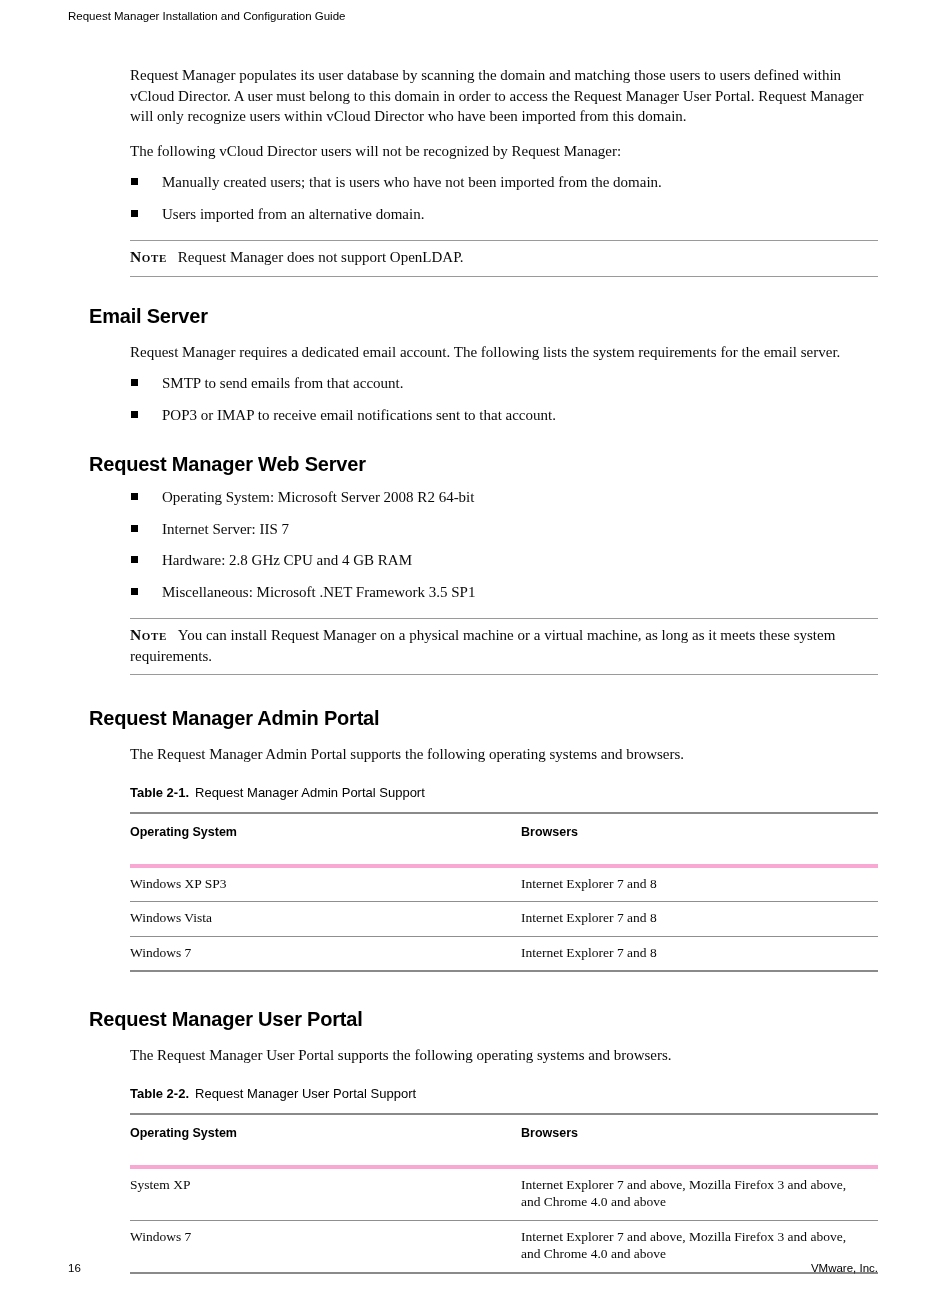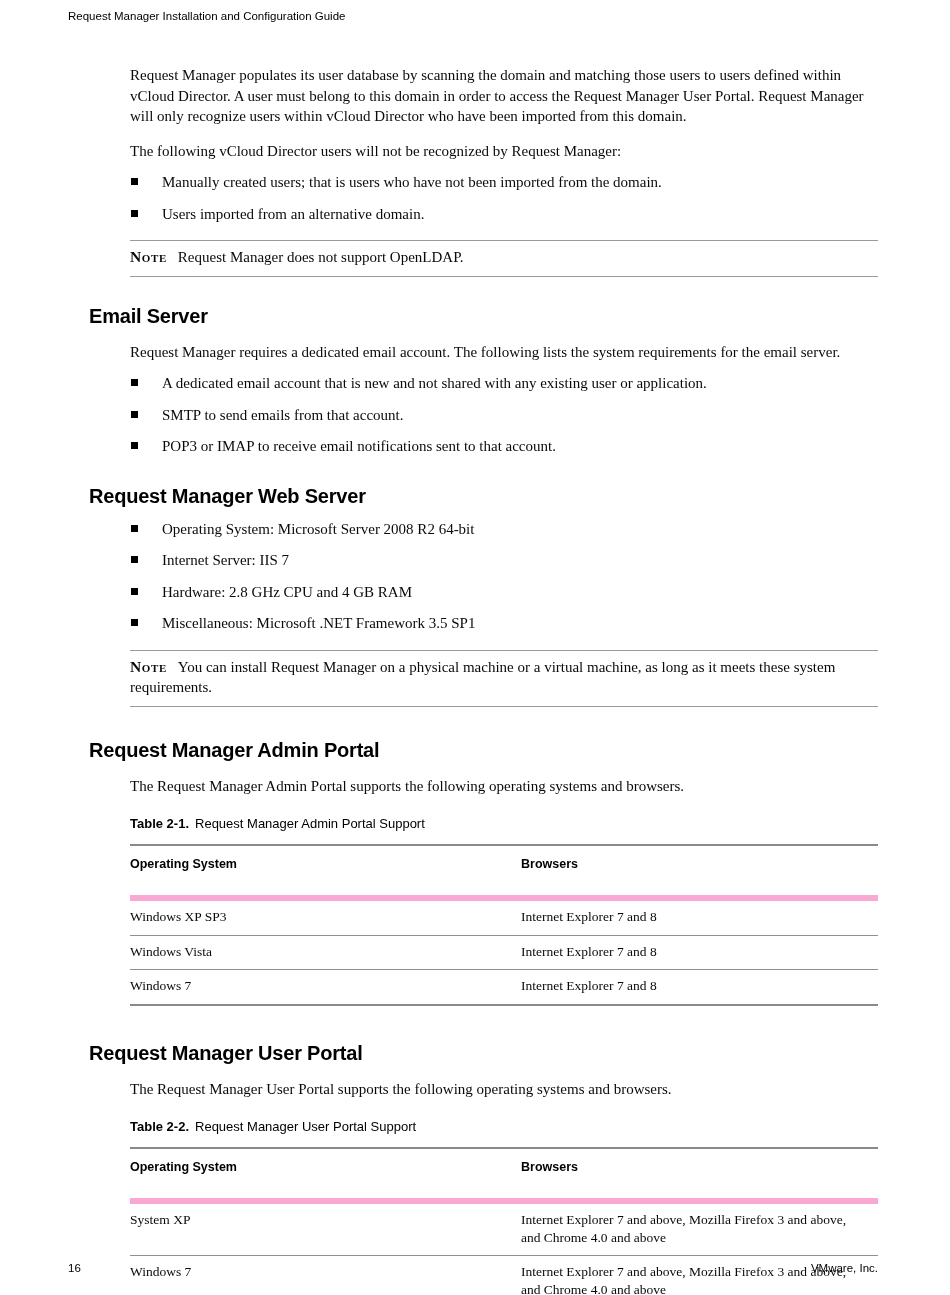--- a/index.html
+++ b/index.html
@@ -79,21 +79,21 @@
     border-collapse: collapse;
     margin-top: 9px;
     table-layout: fixed;
   }
   table.support-table th {
     font-family: "Liberation Sans", sans-serif;
     font-size: 12.5px;
     font-weight: bold;
     text-align: left;
     border-top: 2px solid #8a8a8a;
-    border-bottom: 6px solid #f9a8d4;
+    border-bottom: 4px solid #f9a8d4;
     padding: 8px 10px 21px 0;
     color: #000;
   }
   table.support-table th.col-os { width: 381px; }
   table.support-table td {
     font-family: "Liberation Serif", serif;
     font-size: 13.5px;
     line-height: 17.5px;
     vertical-align: top;
     border-bottom: 1px solid #8f8f8f;
@@ -137,24 +137,20 @@
 
     <div class="note">
       <span class="note-label">Note</span><span>Request Manager does not support OpenLDAP.</span>
     </div>
 
     <h2>Email Server</h2>
     <p class="body">Request Manager requires a dedicated email account. The following lists the system requirements for the email server.</p>
     <div class="bullet-list">
       <div class="bullet-item">
         <span class="bullet-marker"></span>
-        <span class="bullet-text">A dedicated email account that is new and not shared with any existing user or application.</span>
-      </div>
-      <div class="bullet-item">
-        <span class="bullet-marker"></span>
         <span class="bullet-text">SMTP to send emails from that account.</span>
       </div>
       <div class="bullet-item">
         <span class="bullet-marker"></span>
         <span class="bullet-text">POP3 or IMAP to receive email notifications sent to that account.</span>
       </div>
     </div>
 
     <h2>Request Manager Web Server</h2>
     <div class="bullet-list">

